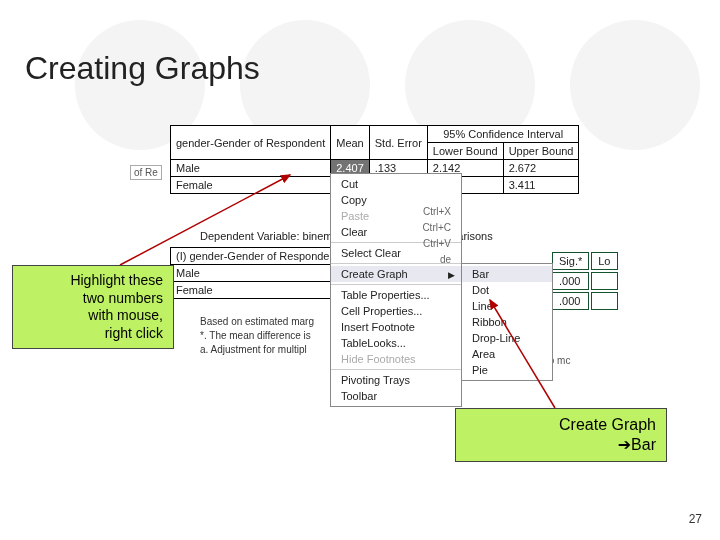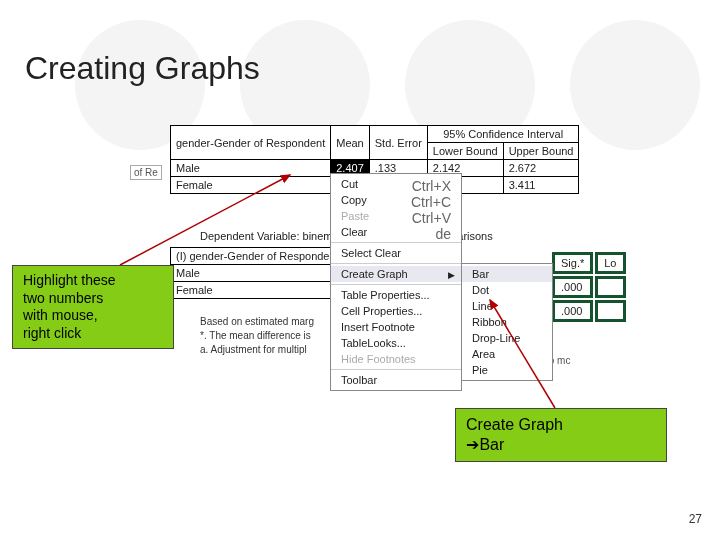--- a/index.html
+++ b/index.html
@@ -4,57 +4,57 @@
 <style>
   html, body { margin:0; padding:0; font-family: Arial, Helvetica, sans-serif; background:#fff; }
   .slide { position:relative; width:720px; height:540px; background:#fff; overflow:hidden; }
 
   
   .circle { position:absolute; width:130px; height:130px; border-radius:50%; background:#f4f4f4; z-index:0; }
 
   .title { position:absolute; top:50px; left:25px; font-size:32px; color:#222; z-index:2; }
 
   
-  .callout { position:absolute; border:1px solid #444; background:#84cc16; padding:6px 10px; font-size:14px; text-align:left; line-height:1.25; z-index:5; }
+  .callout { position:absolute; border:1px solid #444; background:#bef264; padding:6px 10px; font-size:14px; text-align:right; line-height:1.25; z-index:5; }
 
   .slidenum { position:absolute; right:18px; bottom:14px; font-size:12px; color:#333; }
 
   
   .shot { position:absolute; top:125px; left:170px; width:500px; height:270px; font-family:"Segoe UI", Tahoma, sans-serif; font-size:11px; color:#222; z-index:1; }
 
   .table-a { position:absolute; top:0; left:0; border-collapse:collapse; }
   .table-a th, .table-a td { border:1px solid #000; padding:2px 5px; font-weight:normal; font-size:11px; white-space:nowrap; }
   .table-a th { background:#fff; }
 
-  .sel { background:#000000; color:#fff;margin-left:41px; }
+  .sel { background:#737373; color:#fff;margin-left:41px; }
   .sel2 { background:#333; color:#fff; }
 
   .misc-left-label { position:absolute; top:40px; left:-40px; font-size:10px; color:#555; border:1px solid #aaa; padding:1px 3px; background:#fff; }
 
   .midlabel { position:absolute; top:105px; left:30px; font-size:11px; }
 
   .table-b { position:absolute; top:122px; left:0; border-collapse:collapse; }
   .table-b td { border:1px solid #000; padding:2px 5px; font-size:11px; white-space:nowrap; }
 
   .footnotes { position:absolute; top:190px; left:30px; font-size:10px; line-height:1.4; color:#333; }
 
   
   .menu { position:absolute; border:1px solid #888; background:#fff; padding:2px 0; font-size:11px; min-width:130px; }
   .menu .mi { padding:2px 10px; white-space:nowrap; position:relative; }
   .menu .mi.dis { color:#aaa; }
   .menu .mi.hov { background:#e8e8f0; }
   .menu .sep { border-top:1px solid #ccc; margin:2px 0; }
-  .menu .sc { position:absolute; right:10px; color:#666; font-size:14px; }
+  .menu .sc { position:absolute; right:10px; color:#666; font-size:10px;margin-top:28px; }
   .menu .arrow { position:absolute; right:6px; top:4px; font-size:9px; }
 
   
   .submenu { left:100%; top:-3px; min-width:90px; }
 
   .sidecol { position:absolute; top:125px; left:380px; font-size:11px; }
-  .sidecol td { border:3px solid #14532d; padding:2px 6px;margin-top:36px; }
+  .sidecol td { border:1px solid #14532d; padding:2px 6px;margin-top:36px; }
 
   .bottom-edge { position:absolute; top:230px; left:265px; font-size:10px; color:#555; }
 
   svg.annot { position:absolute; top:0; left:0; width:720px; height:540px; pointer-events:none; z-index:4; }
 </style>
 </head>
 <body>
 
 <div class="slide">
 
@@ -181,20 +181,21 @@
           <div class="mi">Pie</div>
         </div>
       </div>
       <div class="sep"></div>
       <div class="mi">Table Properties...</div>
       <div class="mi">Cell Properties...</div>
       <div class="mi">Insert Footnote</div>
       <div class="mi">TableLooks...</div>
       <div class="mi dis">Hide Footnotes</div>
       <div class="sep"></div>
+      <div class="mi">Pivoting Trays</div>
       <div class="mi">Toolbar</div>
     </div>
 
   </div>
 
   <svg class="annot">
     <defs>
       <marker id="ah" markerWidth="8" markerHeight="8" refX="6" refY="3" orient="auto">
         <path d="M0,0 L7,3 L0,6 Z" fill="#b00000"></path>
       </marker>

